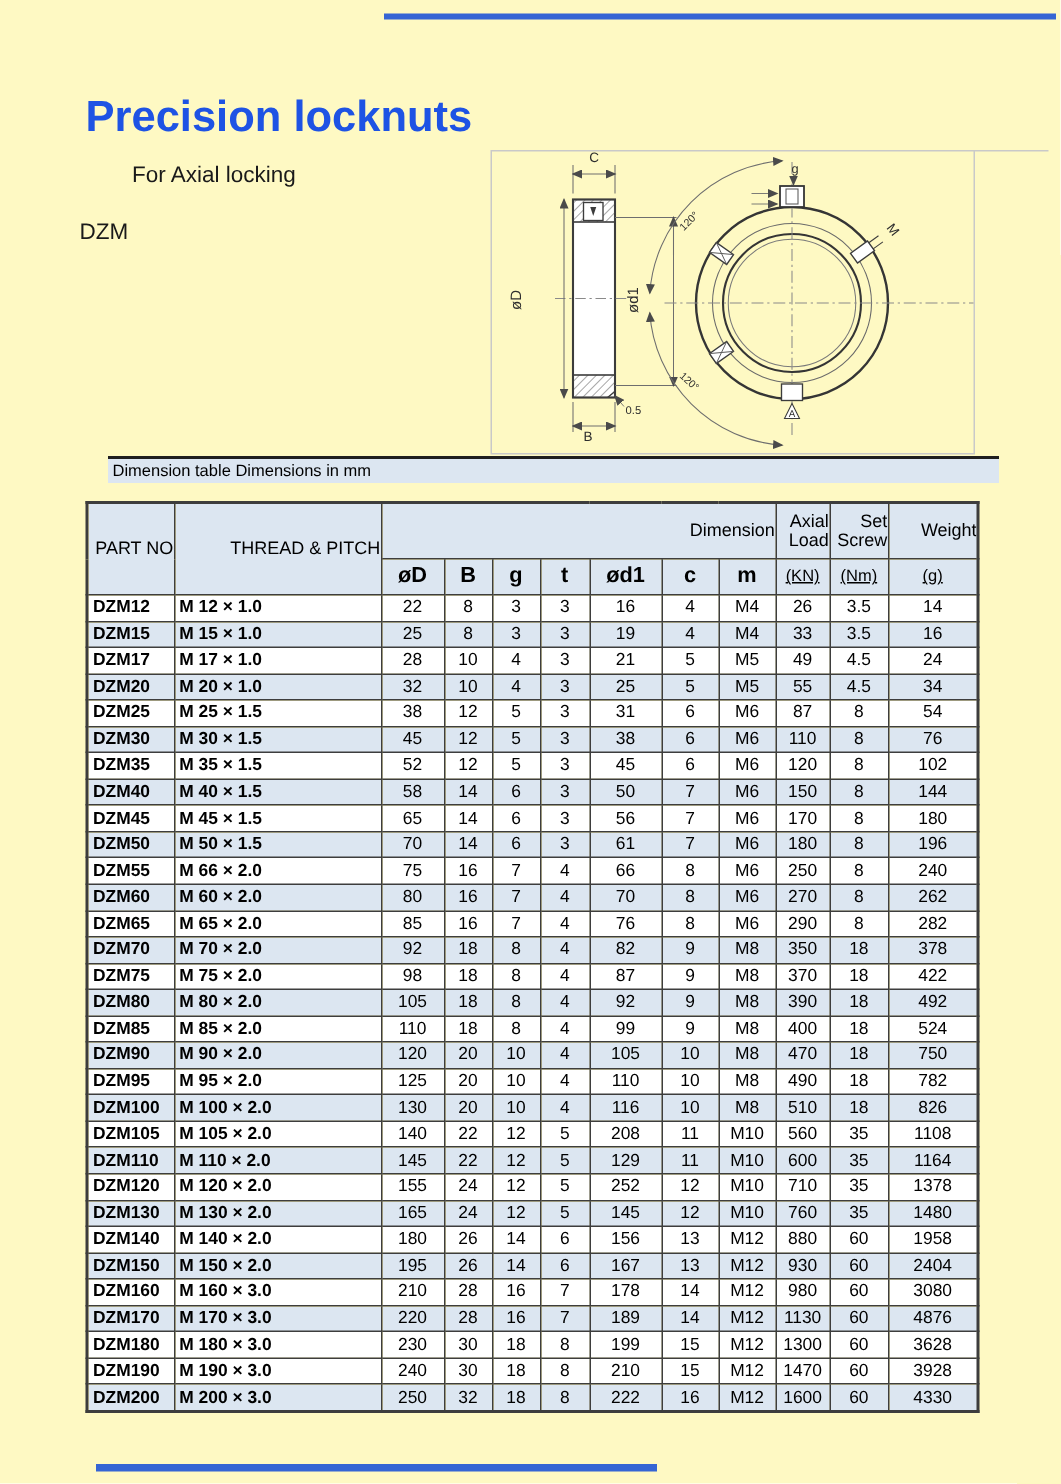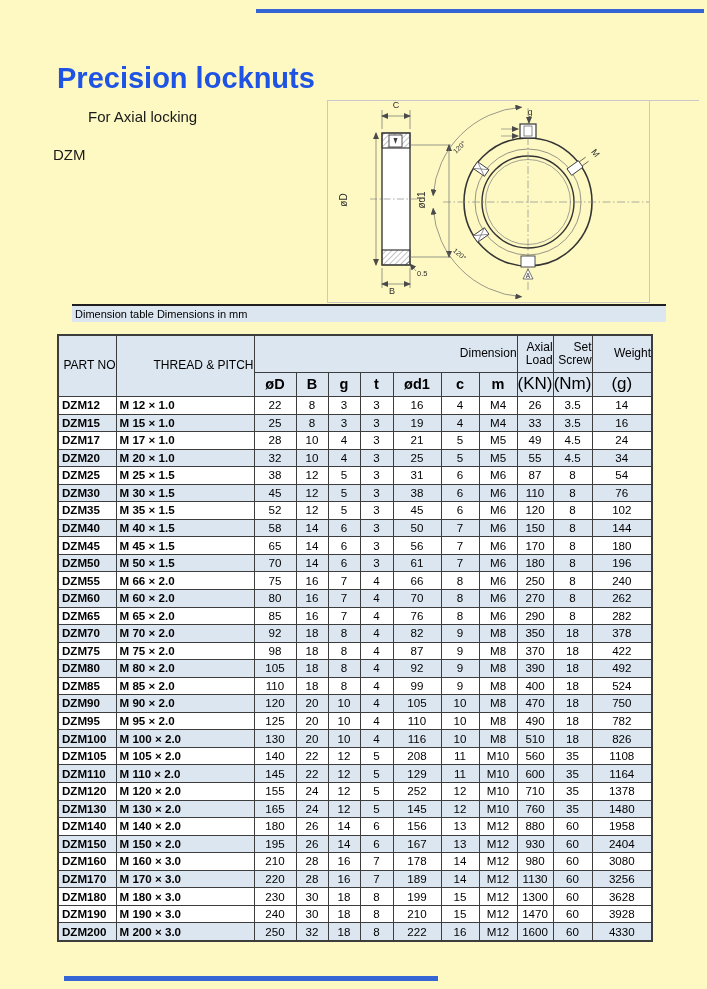--- a/index.html
+++ b/index.html
@@ -23,21 +23,21 @@
                padding-left:3px;color:#000;}
   
   .table-wrap{position:absolute;left:57px;top:334px;}
   table.spec{border-collapse:collapse;table-layout:fixed;width:594px;}
   table.spec th, table.spec td{border:1.5px solid #3d3d3d;text-align:center;overflow:hidden;}
   table.spec{border:2px solid #3d3d3d;}
   thead th{background:#dce6f1;font-weight:normal;font-size:12px;line-height:1.1;color:#000;padding:1px 0;}
   tr.group-row th{height:34px;text-align:right;}
   tr.subhead th{height:21px;}
   th.dim-sym{font-weight:bold;font-size:14.5px;}
-  th.unit{font-size:17px;}
+  th.unit{font-size:11px;text-decoration:underline;}
   tbody td{font-size:11.6px;padding:2.2px 1px;line-height:1.05;color:#000;background:#ffffff;}
   tbody td.left{text-align:left;padding-left:3px;font-weight:bold;}
   tbody tr.shaded td{background:#dce6f1;}
 </style>
 </head>
 <body>
 
 <div class="page">
 
   <div class="rule-top"></div>
@@ -574,21 +574,21 @@
             <td class="left">M 170 × 3.0</td>
             <td>220</td>
             <td>28</td>
             <td>16</td>
             <td>7</td>
             <td>189</td>
             <td>14</td>
             <td>M12</td>
             <td>1130</td>
             <td>60</td>
-            <td>3256</td>
+            <td>4876</td>
           </tr>
           <tr>
             <td class="left">DZM180</td>
             <td class="left">M 180 × 3.0</td>
             <td>230</td>
             <td>30</td>
             <td>18</td>
             <td>8</td>
             <td>199</td>
             <td>15</td>

